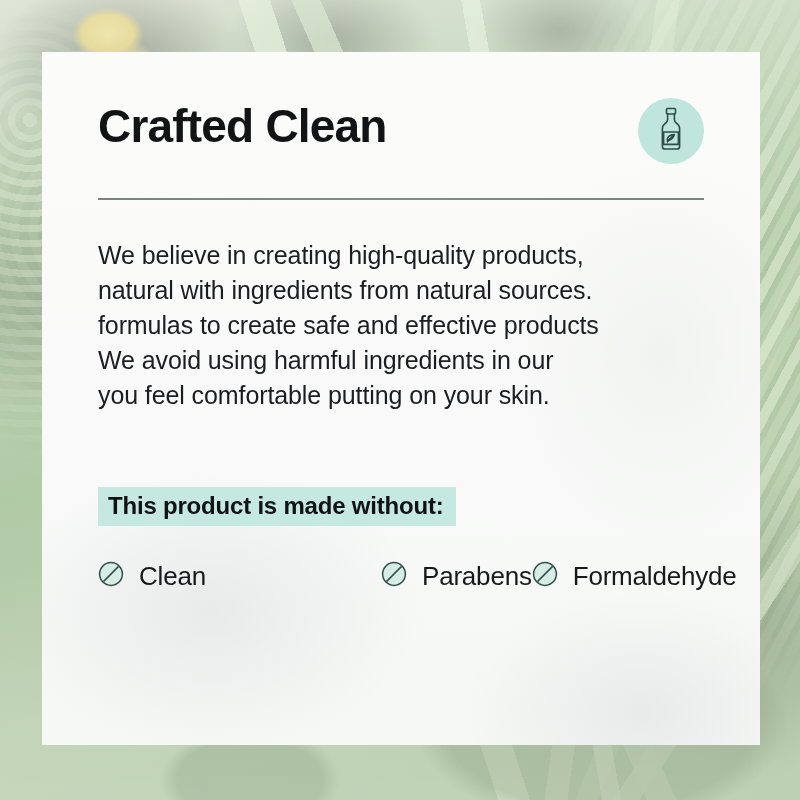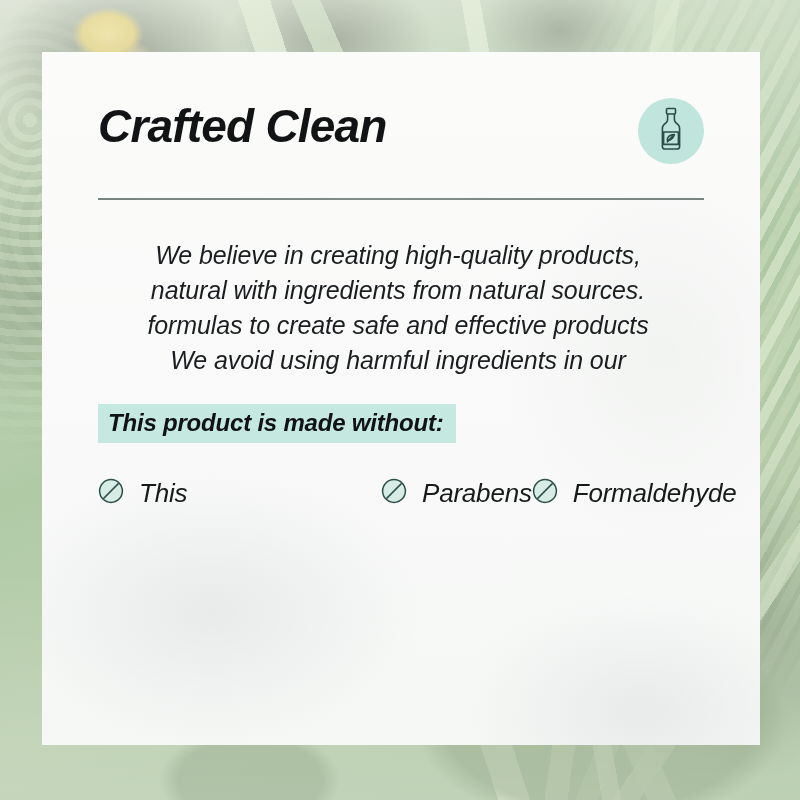--- a/index.html
+++ b/index.html
@@ -10,21 +10,20 @@
     overflow:hidden;
     font-family:"Liberation Sans", sans-serif;
   }
 
   
   #backdrop {
     position:relative;
     width:800px; height:800px;
     background:#404040;
     overflow:hidden;
-    font-style:italic;
   }
   .bg-layer { position:absolute; inset:0; }
 
   
   .bg-base {
     background:
       linear-gradient(160deg, #cfd8c4 0%, #b9ceae 22%, #a8c49c 46%, #b3c9a6 68%, #a6c099 100%);
   }
   
   .bg-dark {
@@ -134,26 +133,25 @@
 
   
   #body-copy {
     margin-top:38px;
     font-size:25px;
     line-height:1.40;
     color:#1b1e20;
     font-weight:400;
     letter-spacing:-0.1px;
     max-width:600px;
-    text-align:center;
   }
   #body-copy .ln { display:block; white-space:nowrap; }
 
   
-  .sub-wrap { margin-top:26px; }
+  .sub-wrap { margin-top:74px; }
   #made-without-heading {
     display:inline-block;
     background:#c5e8e0;
     color:#101214;
     font-size:24px;
     font-weight:700;
     letter-spacing:-0.2px;
     padding:6px 12px 7px 10px;
     line-height:1.08;
   }
@@ -212,36 +210,37 @@
       </div>
     </div>
 
     <div class="divider"></div>
 
     <div id="body-copy">
       <span class="ln">We believe in creating high-quality products,</span>
       <span class="ln">natural with ingredients from natural sources.</span>
       <span class="ln">formulas to create safe and effective products</span>
       <span class="ln">We avoid using harmful ingredients in our</span>
+      <span class="ln">you feel comfortable putting on your skin.</span>
     </div>
 
     <div class="sub-wrap">
       <span id="made-without-heading">This product is made without:</span>
     </div>
 
     <div id="exclusion-list">
 
       <div class="x-item">
         <span class="no-icon">
           <svg width="26" height="26" viewBox="0 0 26 26">
             <circle cx="13" cy="13" r="11.4" fill="#d6ece5" stroke="#2f4f4a" stroke-width="1.5"></circle>
             <line x1="5.4" y1="20.6" x2="20.6" y2="5.4" stroke="#2f4f4a" stroke-width="1.5"></line>
           </svg>
         </span>
-        <span class="x-label">This</span>
+        <span class="x-label">Clean</span>
       </div>
 
       <div class="x-item">
         <span class="no-icon">
           <svg width="26" height="26" viewBox="0 0 26 26">
             <circle cx="13" cy="13" r="11.4" fill="#d6ece5" stroke="#2f4f4a" stroke-width="1.5"></circle>
             <line x1="5.4" y1="20.6" x2="20.6" y2="5.4" stroke="#2f4f4a" stroke-width="1.5"></line>
           </svg>
         </span>
         <span class="x-label">Parabens</span>

